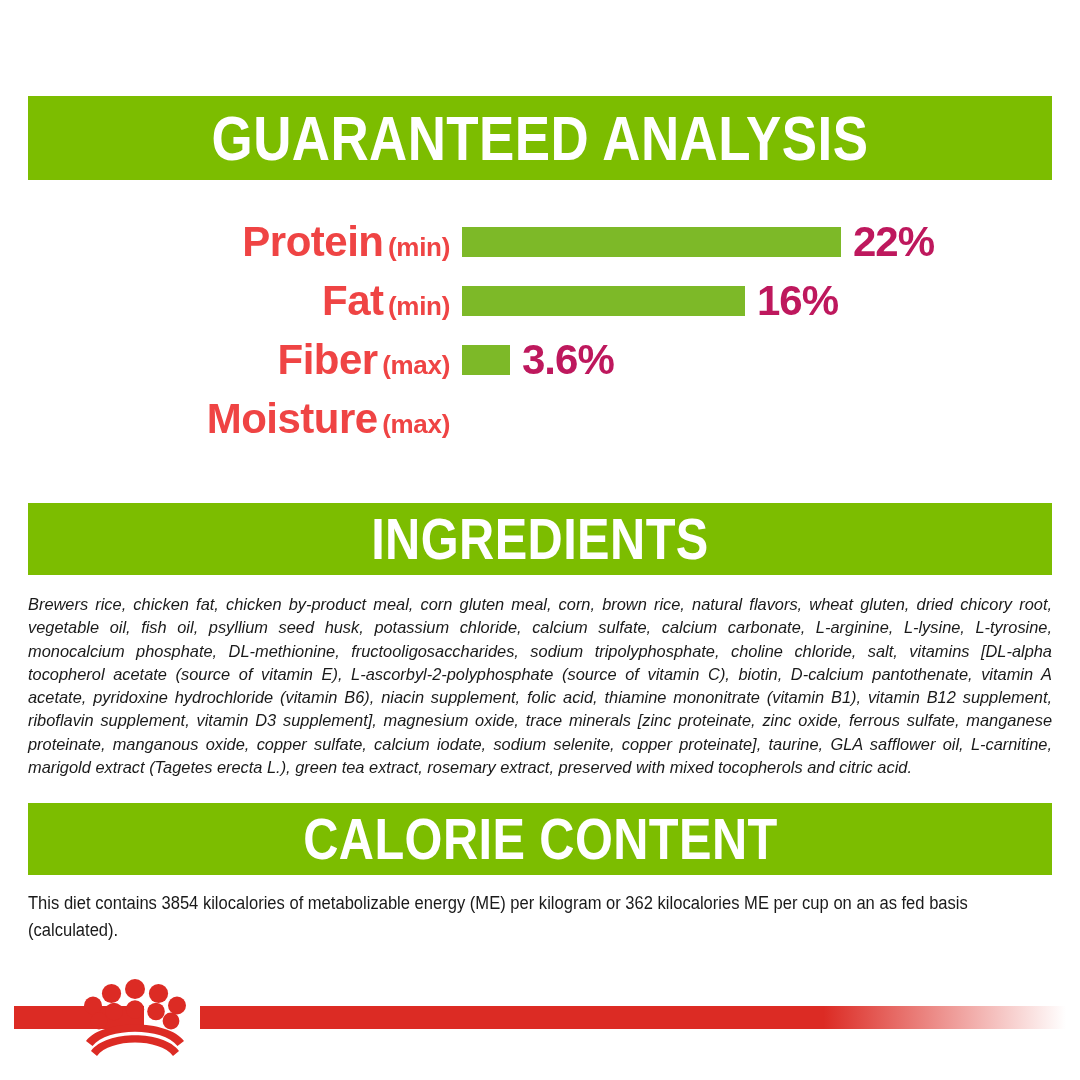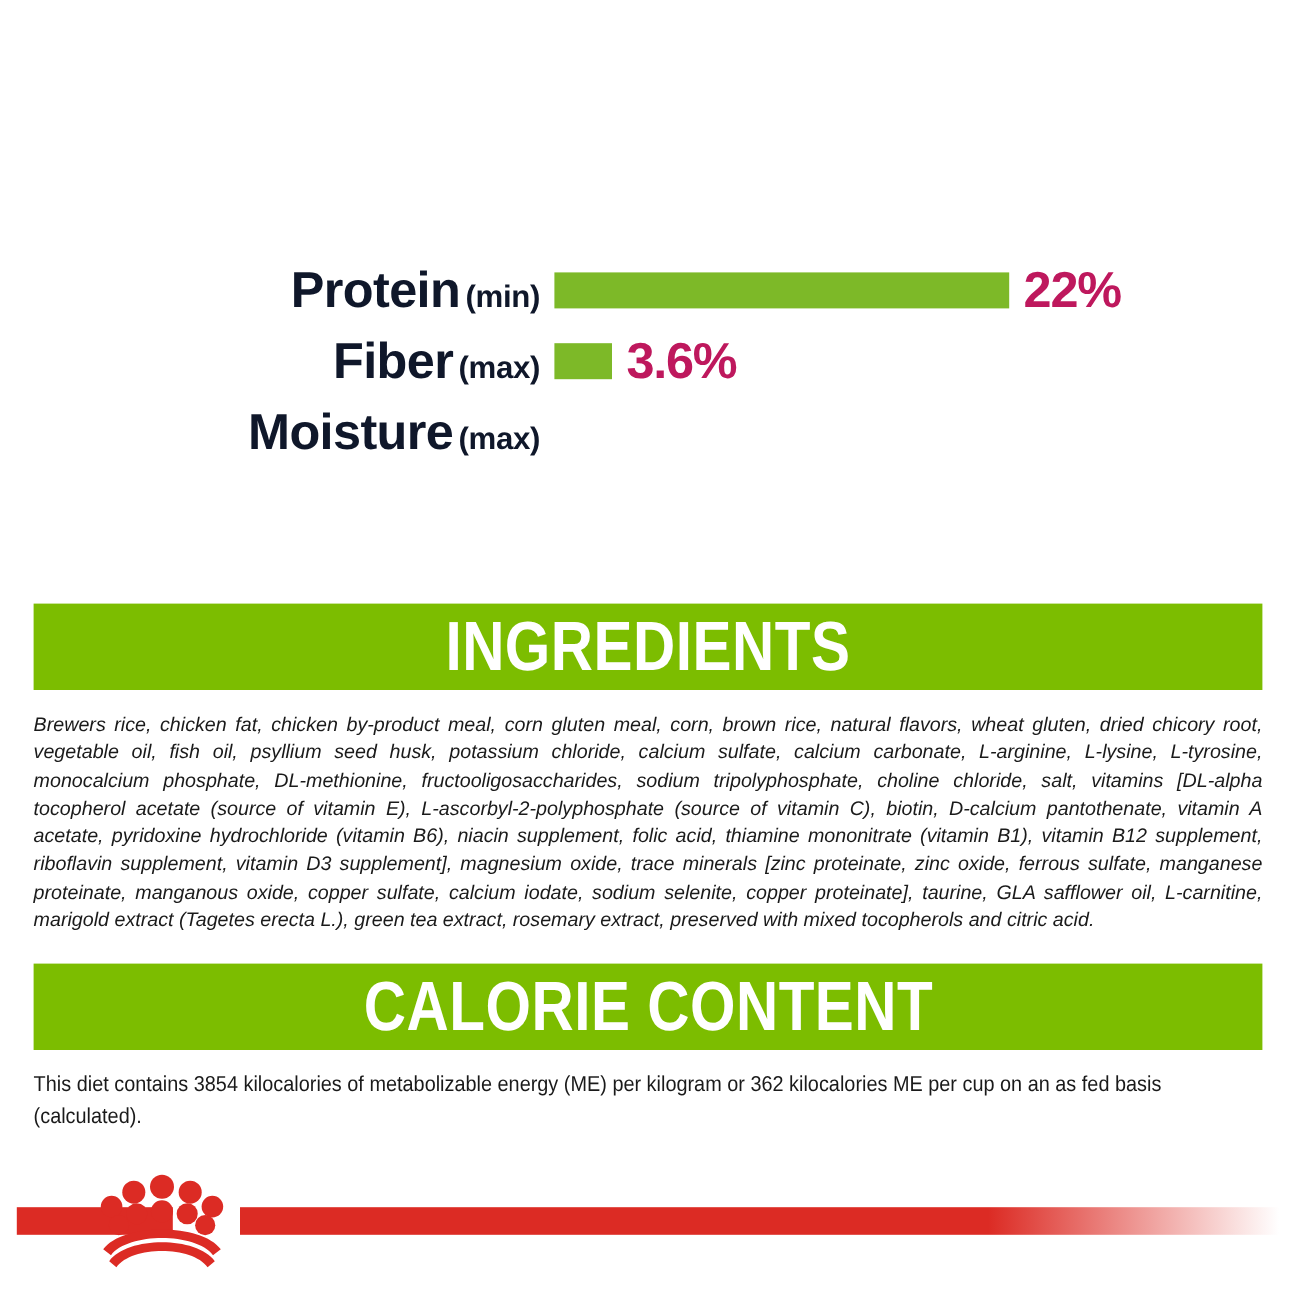--- a/index.html
+++ b/index.html
@@ -62,21 +62,21 @@
     position: relative;
     height: 59px;
     display: flex;
     align-items: center;
   }
   .nutrient-label {
     width: 462px;
     text-align: right;
     padding-right: 12px;
     box-sizing: border-box;
-    color: #0f172a;
+    color: #ef4444;
     white-space: nowrap;
     line-height: 1;
   }
   .nutrient-name {
     font-size: 42px;
     font-weight: 700;
     letter-spacing: -0.5px;
   }
   .nutrient-qual {
     font-size: 26px;
@@ -154,34 +154,47 @@
     width: 110px;
     height: 82px;
   }
   .crown svg { display: block; width: 110px; height: 82px; }
 </style>
 </head>
 <body>
 
 <div class="page">
 
+  <div class="band" id="band-analysis">
+    <div class="band-title">GUARANTEED ANALYSIS</div>
+  </div>
 
   <div class="analysis">
 
     <div class="nutrient-row">
       <div class="nutrient-label">
         <span class="nutrient-name">Protein</span>
         <span class="nutrient-qual">(min)</span>
       </div>
       <div class="bar-wrap">
         <div class="bar" style="width:379px"></div>
         <div class="bar-value">22%</div>
       </div>
     </div>
 
+    <div class="nutrient-row">
+      <div class="nutrient-label">
+        <span class="nutrient-name">Fat</span>
+        <span class="nutrient-qual">(min)</span>
+      </div>
+      <div class="bar-wrap">
+        <div class="bar" style="width:283px"></div>
+        <div class="bar-value">16%</div>
+      </div>
+    </div>
 
     <div class="nutrient-row">
       <div class="nutrient-label">
         <span class="nutrient-name">Fiber</span>
         <span class="nutrient-qual">(max)</span>
       </div>
       <div class="bar-wrap">
         <div class="bar" style="width:48px"></div>
         <div class="bar-value">3.6%</div>
       </div>

